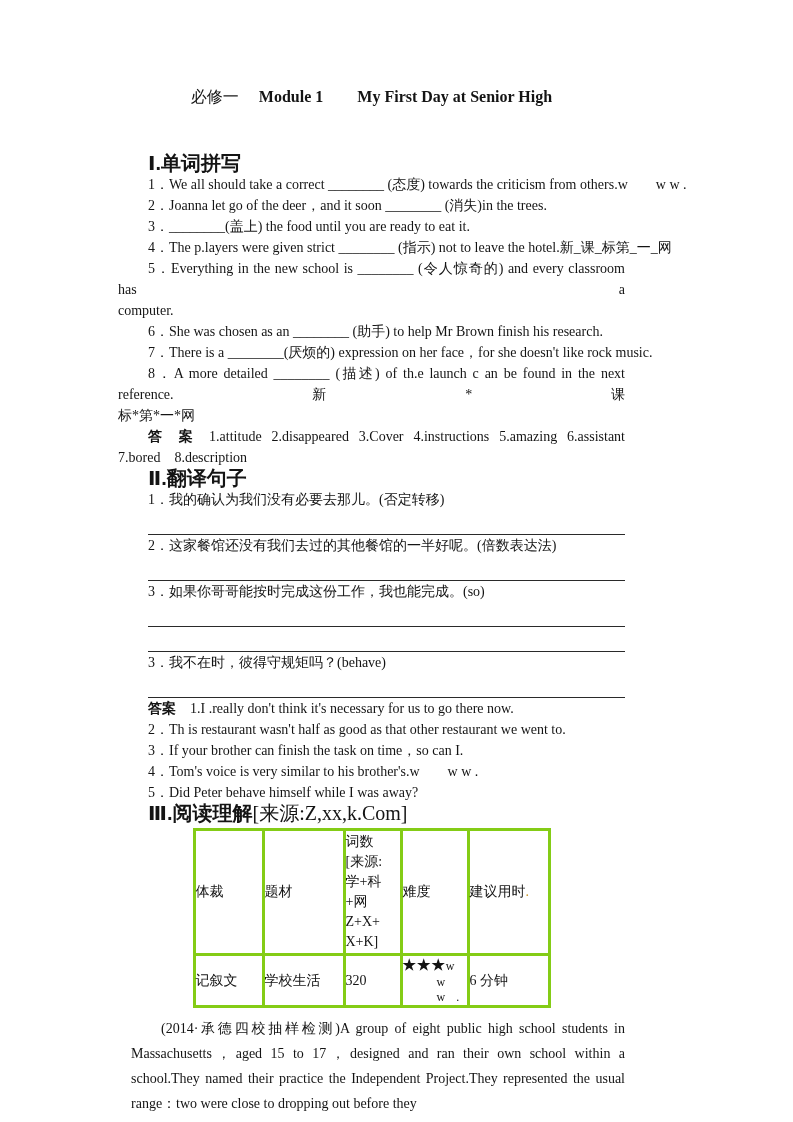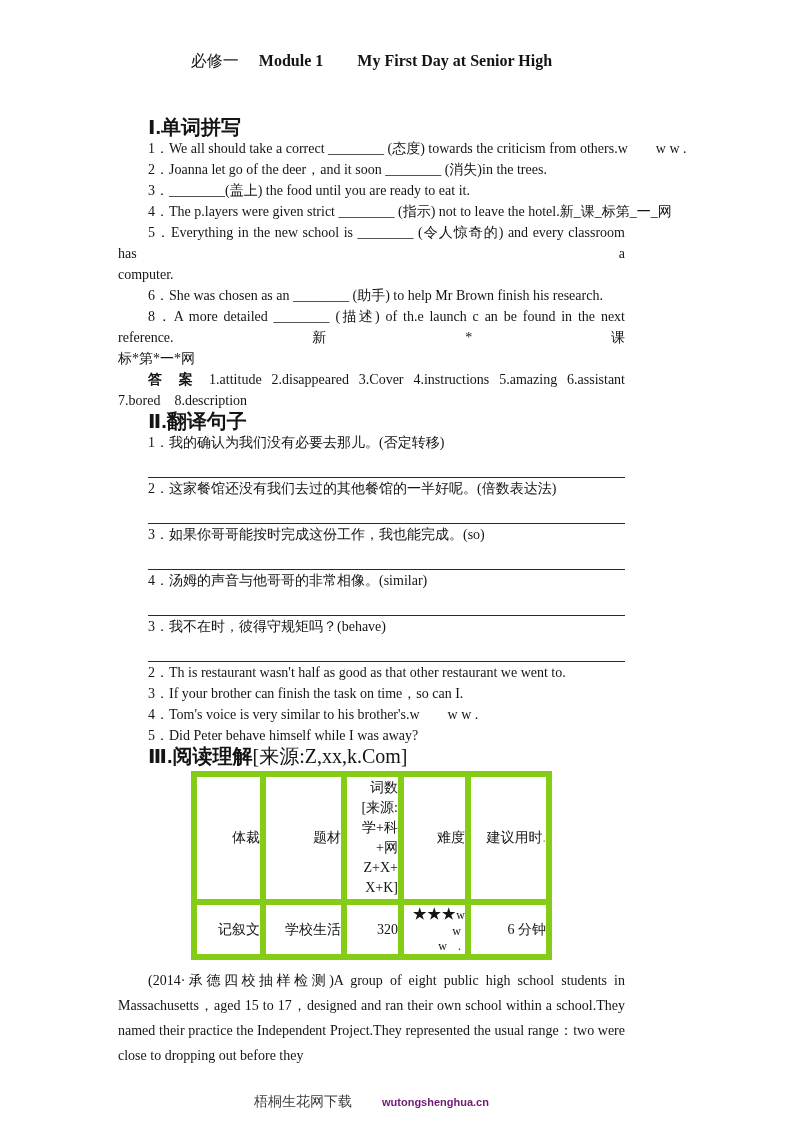--- a/index.html
+++ b/index.html
@@ -1,21 +1,21 @@
 <!DOCTYPE html>
 <html><head>
 <meta charset="utf-8">
 <style>
   html,body{margin:0;padding:0;background:#fff;}
   body{
     width:793px;height:1122px;overflow:hidden;
     font-family:"Liberation Serif","DejaVu Serif",serif;
     font-size:14px;color:#141414;
   }
-  .page{box-sizing:border-box;width:743px;height:1122px;padding:50px 118px 0 118px;background:#fff;}
+  .page{box-sizing:border-box;width:743px;height:1122px;padding:86px 118px 0 118px;background:#fff;}
   p{margin:0;line-height:21px;}
   .doc-title{text-align:center;font-size:16px;line-height:21px;margin-bottom:46px;white-space:nowrap;}
   .doc-title .cn{font-weight:normal;margin-right:16px;}
   .doc-title .mod{font-weight:bold;margin-right:30px;}
   .doc-title .en{font-weight:bold;}
   .sec-heading{
     font-family:"Liberation Sans","DejaVu Sans",sans-serif;
     font-weight:bold;font-size:20px;text-indent:30px;line-height:21px;
   }
   .sec-heading .hsrc{
@@ -25,31 +25,31 @@
   .item{text-indent:30px;white-space:nowrap;}
   .stretch{white-space:normal;text-align:justify;text-align-last:justify;}
   .cont{text-indent:0;}
   .anslabel{
     font-family:"Liberation Sans","DejaVu Sans",sans-serif;
     font-weight:bold;
   }
   .answer-line{height:24px;border-bottom:1px solid #2a2a2a;margin-left:30px;}
   .info-table{border-collapse:collapse;table-layout:fixed;margin:4px auto 8px auto;}
   .info-table th,.info-table td{
-    border:6px solid #84cc16;font-weight:normal;text-align:right;vertical-align:middle;
+    border:3px solid #84cc16;font-weight:normal;text-align:left;vertical-align:middle;
     padding:0;font-size:14px;
   }
   .info-table .head-row th{height:122px;white-space:pre-line;line-height:20px;}
   .info-table .data-row td{height:45px;}
   .stars{font-size:15px;letter-spacing:1px;font-weight:bold;}
   .smallw{font-size:12px;}
   .diff1{line-height:18px;}
   .diff2{line-height:15px;font-size:12px;letter-spacing:4px;margin-left:34px;}
   .hdot{color:#c9972b;}
-  .reading-para{text-align:justify;text-indent:30px;line-height:25px;margin-top:6px;}
+  .reading-para{text-align:justify;text-indent:30px;line-height:25px;margin-top:6px;margin-left:13px;}
   .footer{margin-top:24px;text-align:center;color:#3d3d3d;font-size:14px;line-height:20px;}
   .footer .site{margin-right:30px;}
   .footer .url{
     font-family:"Liberation Sans","DejaVu Sans",sans-serif;
     font-weight:600;font-size:11px;color:#701a75;
   }
 </style>
 </head>
 <body>
 
@@ -62,36 +62,37 @@
   </p>
 
   <p class="sec-heading">Ⅰ.单词拼写</p>
   <p class="item">1．We all should take a correct ________ (态度) towards the criticism from others.w　　w w .</p>
   <p class="item">2．Joanna let go of the deer，and it soon ________ (消失)in the trees.</p>
   <p class="item">3．________(盖上) the food until you are ready to eat it.</p>
   <p class="item">4．The p.layers were given strict ________ (指示) not to leave the hotel.新_课_标第_一_网</p>
   <p class="item stretch">5．Everything in the new school is ________ (令人惊奇的) and every classroom has a</p>
   <p class="cont">computer.</p>
   <p class="item">6．She was chosen as an ________ (助手) to help Mr Brown finish his research.</p>
+  <p class="item">7．There is a ________(厌烦的) expression on her face，for she doesn't like rock music.</p>
   <p class="item stretch">8．A more detailed ________ (描述) of th.e launch c an be found in the next reference.新*课</p>
   <p class="cont">标*第*一*网</p>
   <p class="item stretch"><b class="anslabel">答 案</b><span> 1.attitude 2.disappeared 3.Cover 4.instructions 5.amazing 6.assistant</span></p>
   <p class="cont">7.bored　8.description</p>
 
   <p class="sec-heading">Ⅱ.翻译句子</p>
   <p class="item">1．我的确认为我们没有必要去那儿。(否定转移)</p>
   <div class="answer-line"></div>
   <p class="item">2．这家餐馆还没有我们去过的其他餐馆的一半好呢。(倍数表达法)</p>
   <div class="answer-line"></div>
   <p class="item">3．如果你哥哥能按时完成这份工作，我也能完成。(so)</p>
   <div class="answer-line"></div>
-  <p class="item">4．汤姆的声音与他哥哥的非常相像。(similar)</p>
   <div class="answer-line"></div>
   <p class="item">3．我不在时，彼得守规矩吗？(behave)</p>
   <div class="answer-line"></div>
+  <p class="item"><b class="anslabel">答案</b><span>　1.I .really don't think it's necessary for us to go there now.</span></p>
   <p class="item">2．Th is restaurant wasn't half as good as that other restaurant we went to.</p>
   <p class="item">3．If your brother can finish the task on time，so can I.</p>
   <p class="item">4．Tom's voice is very similar to his brother's.w　　w w .</p>
   <p class="item">5．Did Peter behave himself while I was away?</p>
 
   <p class="sec-heading"><span>Ⅲ.阅读理解</span><span class="hsrc">[来源:Z,xx,k.Com]</span></p>
 
   <table class="info-table">
     <colgroup>
       <col style="width:69px">

